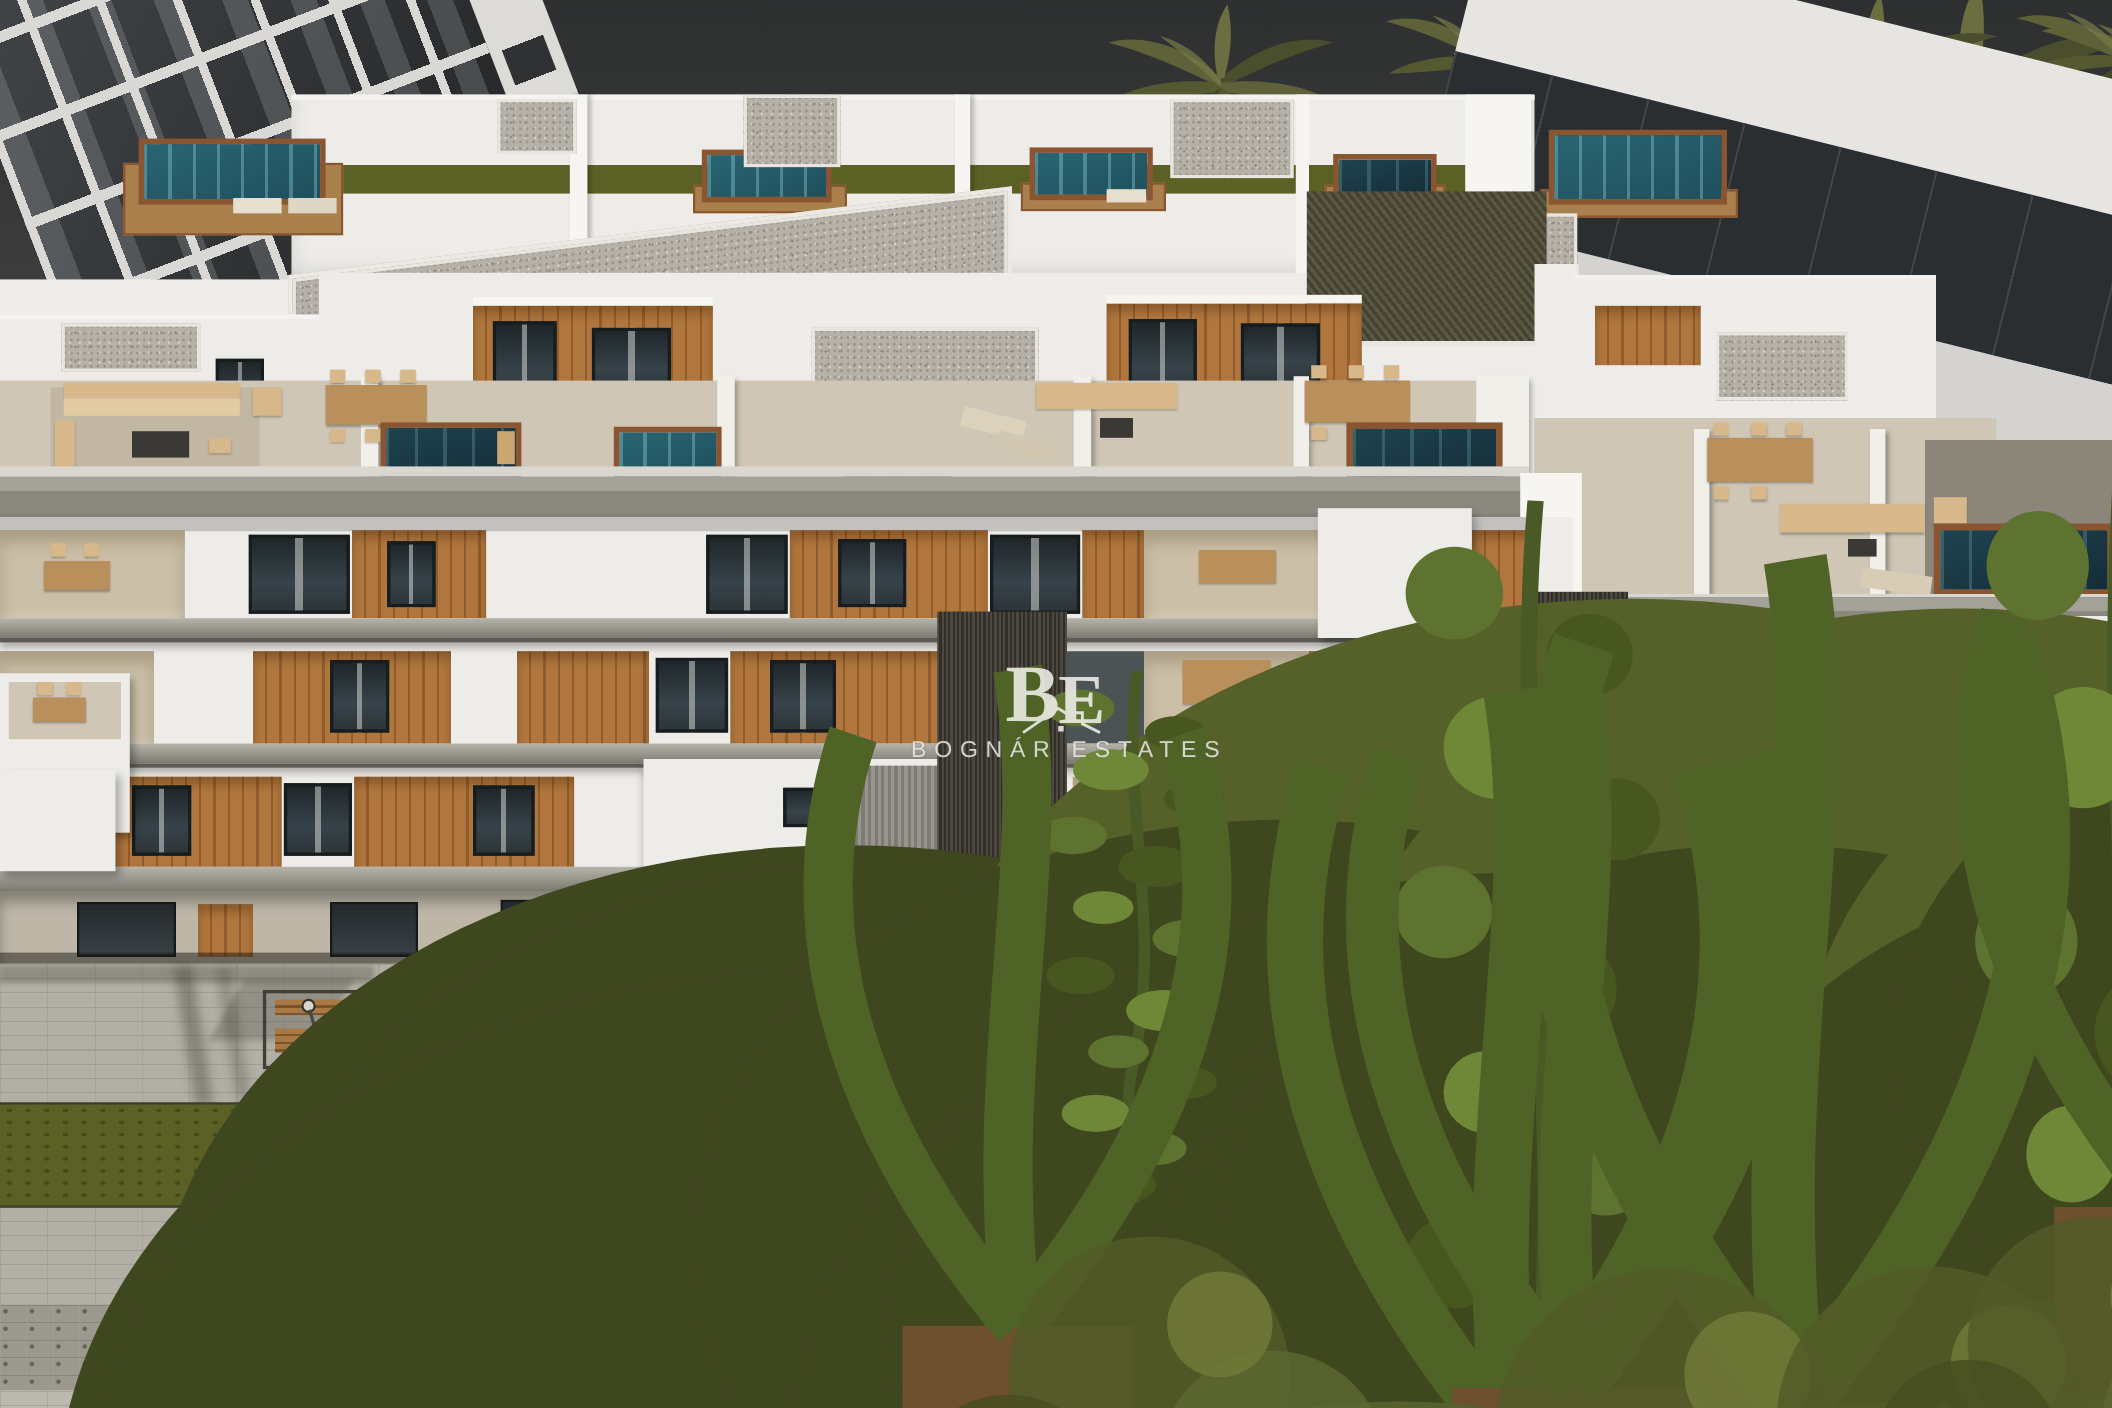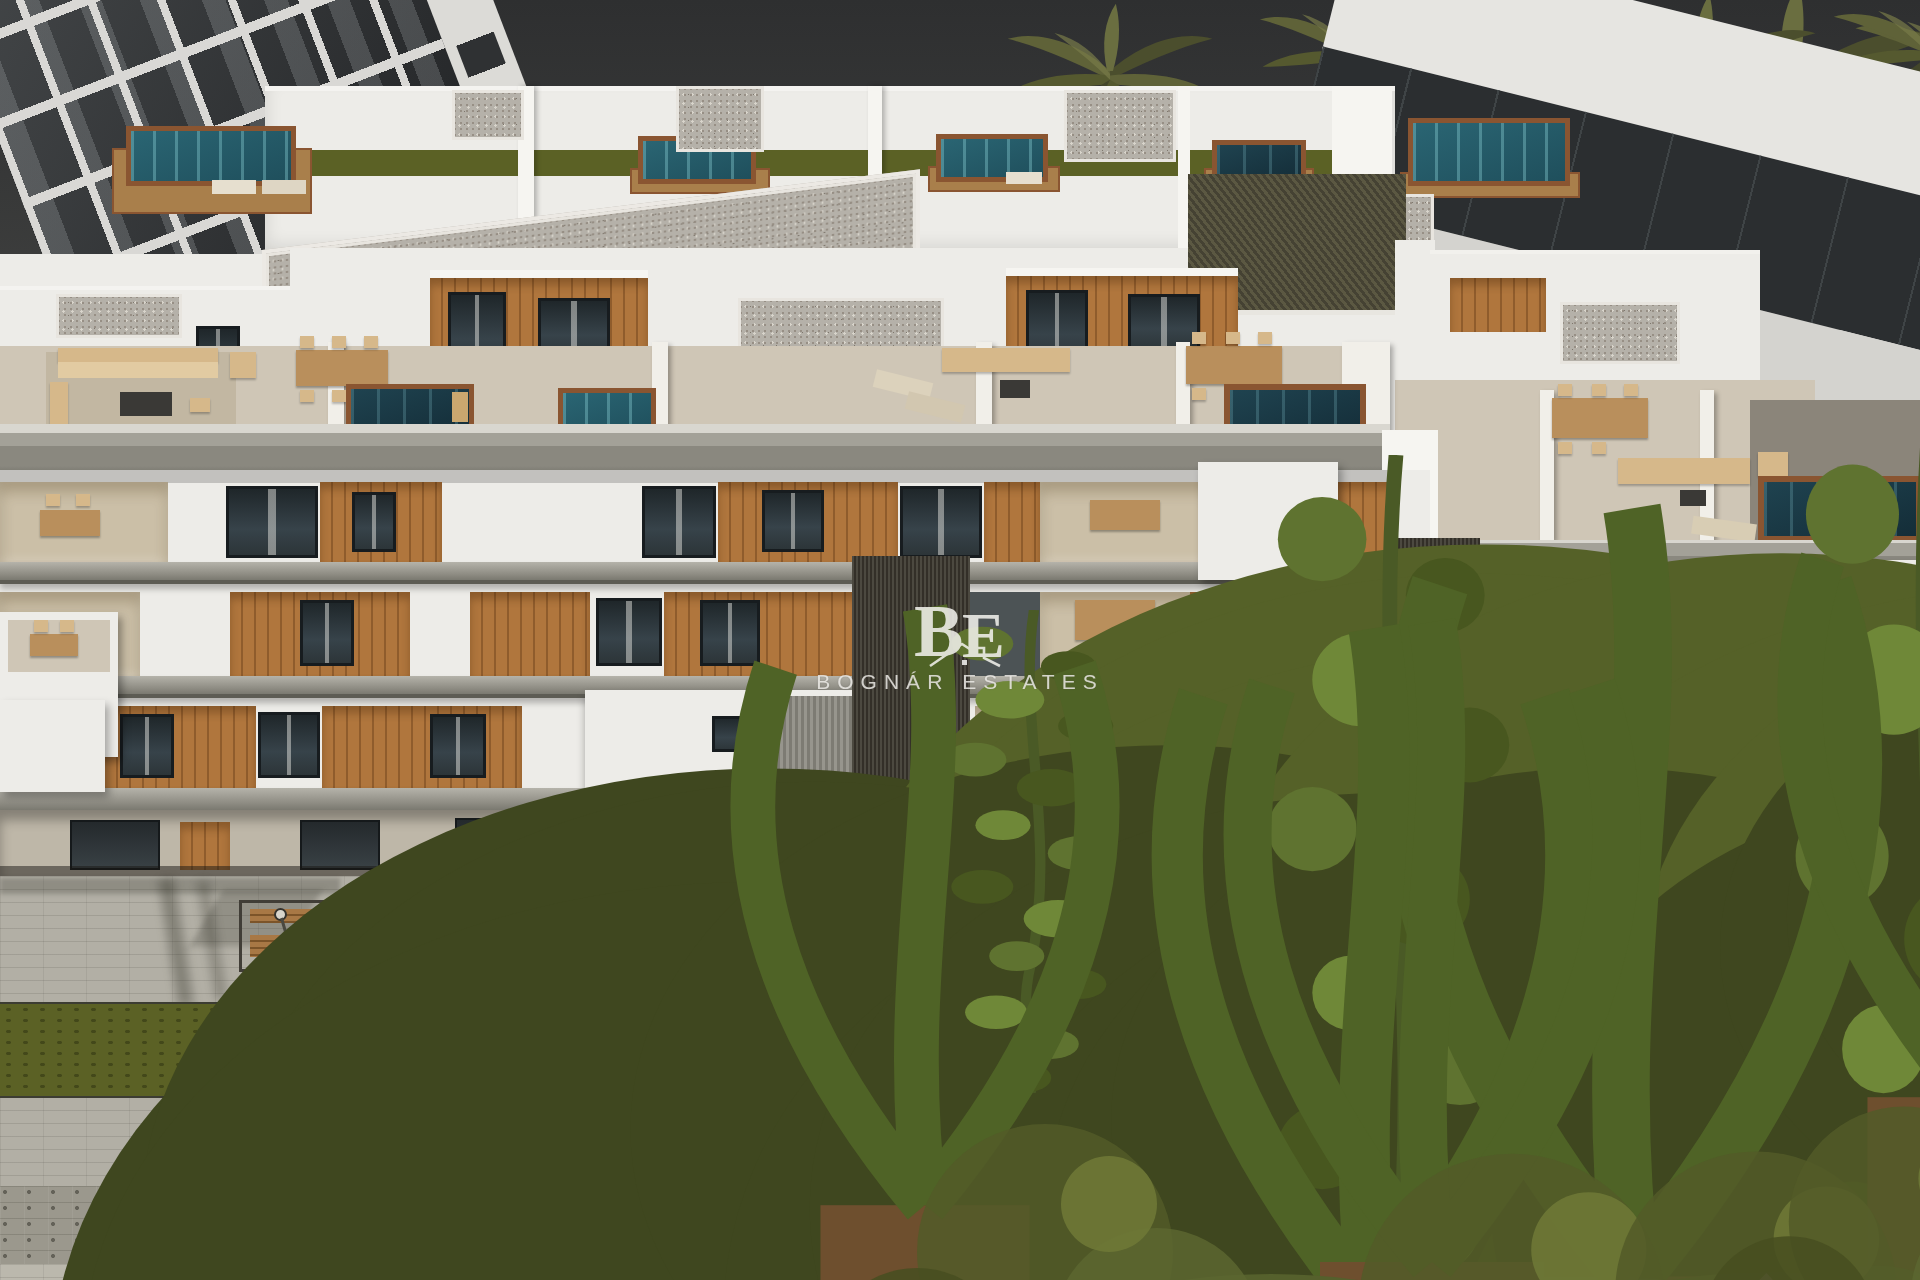--- a/index.html
+++ b/index.html
@@ -524,16 +524,16 @@
     <use href="#tree" transform="translate(1815,890) scale(1.15)"></use>
   </svg>
 
   <div class="a wm" style="left:810px;top:594px;width:300px;height:110px">
     <span class="a mono" style="left:104px;top:0;font-size:74px">B</span>
     <span class="a mono" style="left:152px;top:10px;font-size:64px">E</span>
     <svg class="a" style="left:118px;top:46px" width="74" height="28" viewBox="0 0 74 28">
       <path d="M2,26 L34,4 L48,13 L48,8 L56,8 L56,18 L72,26" fill="none" stroke="#f5f4f0" stroke-width="2.6"></path>
       <rect x="34" y="20" width="5" height="5" fill="#f5f4f0"></rect>
     </svg>
-    <div class="a brand" style="left:0;top:76px;width:300px">BOGNÁR ESTATES</div>
+    <div class="a brand" style="left:12px;top:76px;width:300px">BOGNÁR ESTATES</div>
   </div>
 
 </div>
 
 </body></html>

